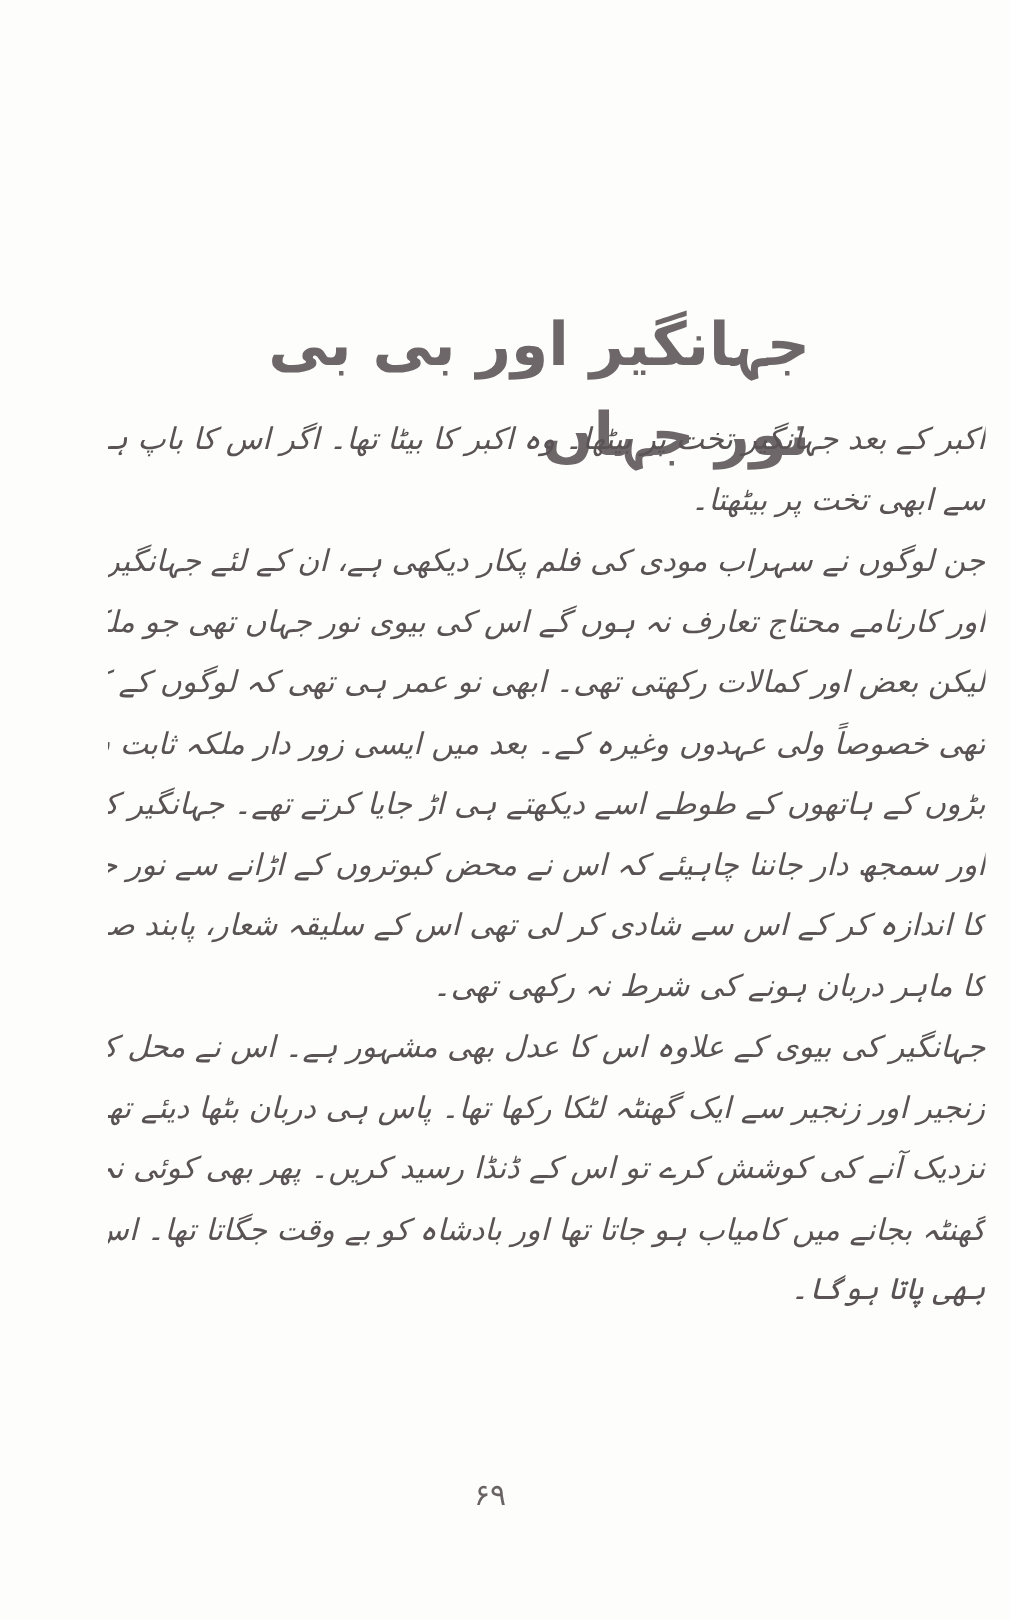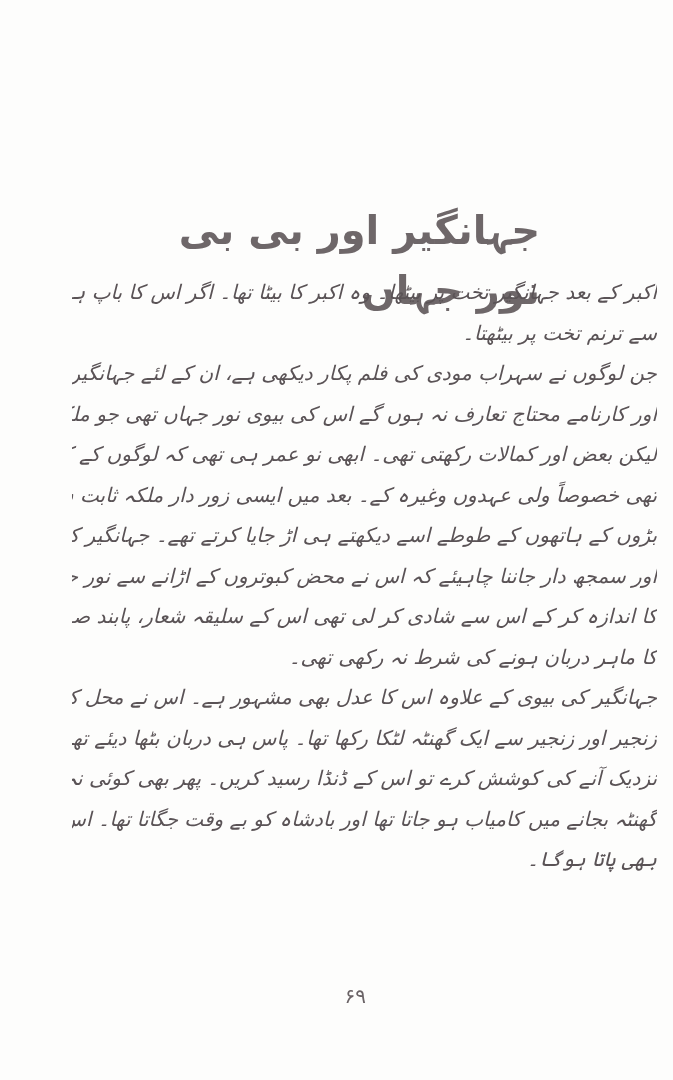--- a/index.html
+++ b/index.html
@@ -60,37 +60,37 @@
       text-align-last: justify;
     }
     .para .line.last {
       text-align-last: right;
     }
     .page-number {
       position: absolute;
       top: 984px;
       left: 316px;
       width: 50px;
-      text-align: right;
+      text-align: left;
       font-family: "DejaVu Sans", sans-serif;
       font-size: 20px;
       color: #6a6366;
       direction: rtl;
     }
   </style>
 </head>
 <body>
 
 <div class="page">
   <div class="title">جہانگیر اور بی بی نور جہاں</div>
 
   <div class="body-text">
     <div class="para">
       <span class="line">اکبر کے بعد جہانگیر تخت پر بیٹھا۔ وہ اکبر کا بیٹا تھا۔ اگر اس کا باپ ہوتا یقیناً اس</span>
-      <span class="line last">سے ترنم تخت پر بیٹھتا۔</span>
+      <span class="line last">سے ابھی تخت پر بیٹھتا۔</span>
     </div>
     <div class="para">
       <span class="line">جن لوگوں نے سہراب مودی کی فلم پکار دیکھی ہے، ان کے لئے جہانگیر کی ذات</span>
       <span class="line">اور کارنامے محتاج تعارف نہ ہوں گے اس کی بیوی نور جہاں تھی جو ملکہ ترنم تو نہ تھی،</span>
       <span class="line">لیکن بعض اور کمالات رکھتی تھی۔ ابھی نو عمر ہی تھی کہ لوگوں کے کبوتر پکڑ کر اڑا دیا کرتی</span>
       <span class="line">تھی خصوصاً ولی عہدوں وغیرہ کے۔ بعد میں ایسی زور دار ملکہ ثابت ہوئی کہ بڑے</span>
       <span class="line">بڑوں کے ہاتھوں کے طوطے اسے دیکھتے ہی اڑ جایا کرتے تھے۔ جہانگیر کو بڑا ہی زیرک</span>
       <span class="line">اور سمجھ دار جاننا چاہیئے کہ اس نے محض کبوتروں کے اڑانے سے نور جہاں کی لیاقت</span>
       <span class="line">کا اندازہ کر کے اس سے شادی کر لی تھی اس کے سلیقہ شعار، پابند صوم و صلوٰۃ پاکیزہ کار،</span>
       <span class="line last">کا ماہر دربان ہونے کی شرط نہ رکھی تھی۔</span>

